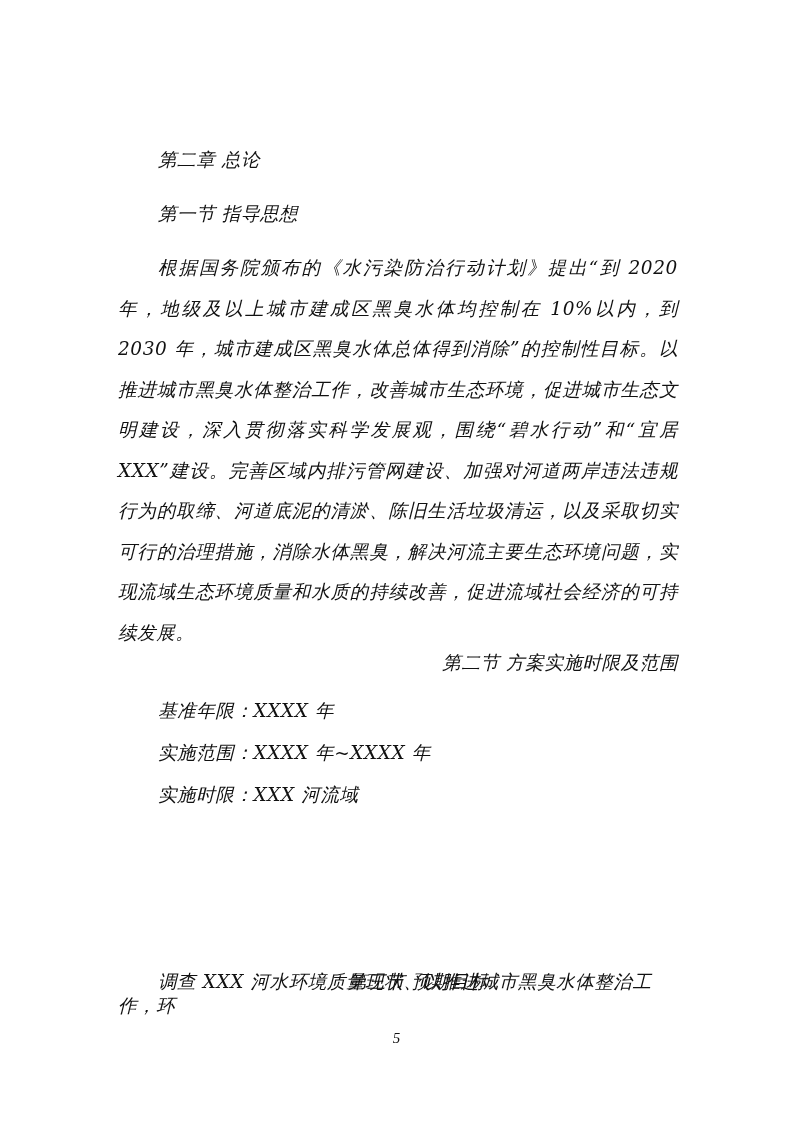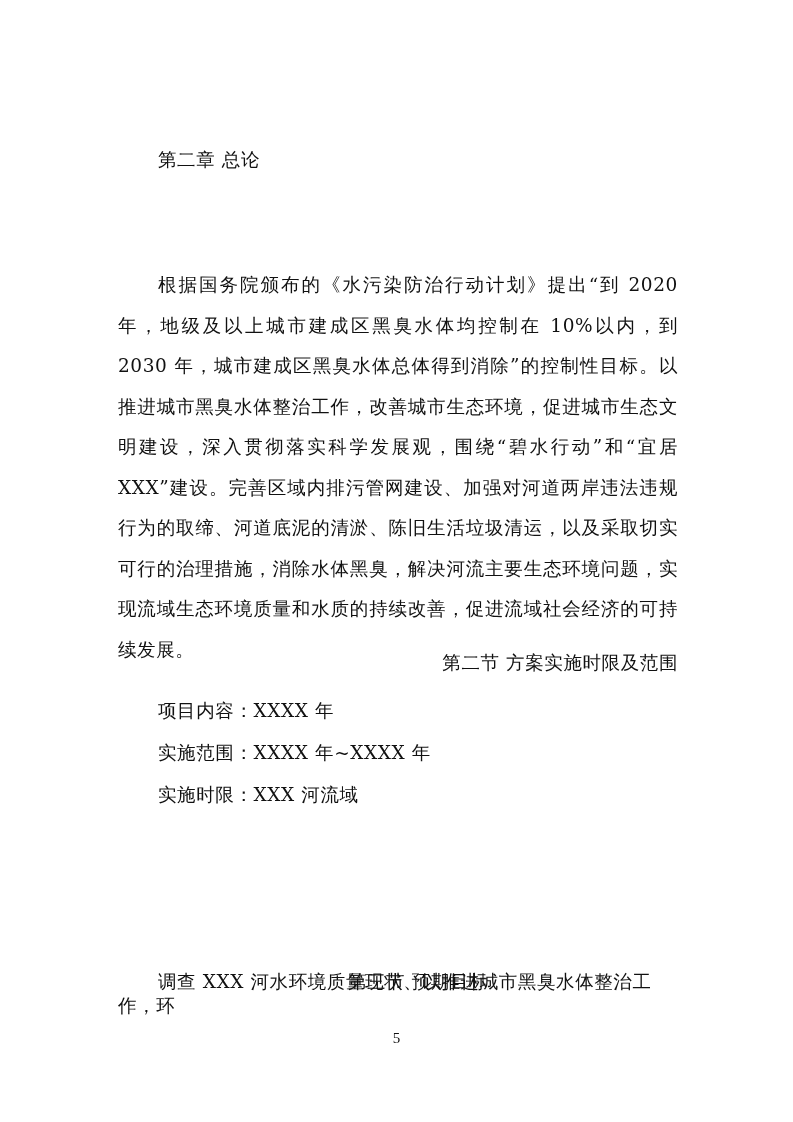--- a/index.html
+++ b/index.html
@@ -1,38 +1,39 @@
 <!DOCTYPE html>
 <html><head>
   <meta charset="utf-8">
   <style>
     html, body { margin: 0; padding: 0; background: #ffffff; }
     body { width: 793px; height: 1122px; position: relative; overflow: hidden;
       font-family: "DejaVu Serif", "Liberation Serif", serif; color: #111; }
-    .page { position: absolute; left: 0; top: 0; width: 793px; height: 1122px; }
+    .page { position: absolute; left: 0; top: 0; width: 793px; height: 1122px; font-style: italic; }
     .blk { position: absolute; left: 118px; width: 560px; font-size: 18.5px; letter-spacing: 0.6px; }
     .indent { text-indent: 40px; }
     .para { line-height: 40.5px; text-align: justify; text-align-last: left; }
     .line { line-height: 24px; }
     .pnum { position: absolute; top: 1030px; left: 0; width: 793px; text-align: center; font-size: 15px;
       font-family: "Liberation Serif", serif; }
   </style>
 </head>
 <body>
 
 <div class="page">
 
   <div class="blk indent line" style="top:148px;">第二章 总论</div>
 
+  <div class="blk indent line" style="top:202px;">第一节 指导思想</div>
 
-  <div class="blk indent para" style="top:265px;">根据国务院颁布的《水污染防治行动计划》提出“到 2020 年，地级及以上城市建成区黑臭水体均控制在 10%以内，到 2030 年，城市建成区黑臭水体总体得到消除”的控制性目标。以推进城市黑臭水体整治工作，改善城市生态环境，促进城市生态文明建设，深入贯彻落实科学发展观，围绕“碧水行动”和“宜居 XXX”建设。完善区域内排污管网建设、加强对河道两岸违法违规行为的取缔、河道底泥的清淤、陈旧生活垃圾清运，以及采取切实可行的治理措施，消除水体黑臭，解决河流主要生态环境问题，实现流域生态环境质量和水质的持续改善，促进流域社会经济的可持续发展。</div>
+  <div class="blk indent para" style="top:248px;">根据国务院颁布的《水污染防治行动计划》提出“到 2020 年，地级及以上城市建成区黑臭水体均控制在 10%以内，到 2030 年，城市建成区黑臭水体总体得到消除”的控制性目标。以推进城市黑臭水体整治工作，改善城市生态环境，促进城市生态文明建设，深入贯彻落实科学发展观，围绕“碧水行动”和“宜居 XXX”建设。完善区域内排污管网建设、加强对河道两岸违法违规行为的取缔、河道底泥的清淤、陈旧生活垃圾清运，以及采取切实可行的治理措施，消除水体黑臭，解决河流主要生态环境问题，实现流域生态环境质量和水质的持续改善，促进流域社会经济的可持续发展。</div>
 
   <div class="blk indent line" style="top:651px;text-align:right;">第二节 方案实施时限及范围</div>
 
-  <div class="blk indent line" style="top:699px;">项目内容：XXXX 年</div>
+  <div class="blk indent line" style="top:699px;">基准年限：XXXX 年</div>
   <div class="blk indent line" style="top:741px;">实施范围：XXXX 年~XXXX 年</div>
   <div class="blk indent line" style="top:783px;">实施时限：XXX 河流域</div>
 
   <div class="blk indent line" style="top:970px;text-align:center;">第三节 预期目标</div>
 
   <div class="blk indent line" style="top:970px;">调查 XXX 河水环境质量现状、以推进城市黑臭水体整治工作，环</div>
 
   <div class="pnum">5</div>
 </div>
 

